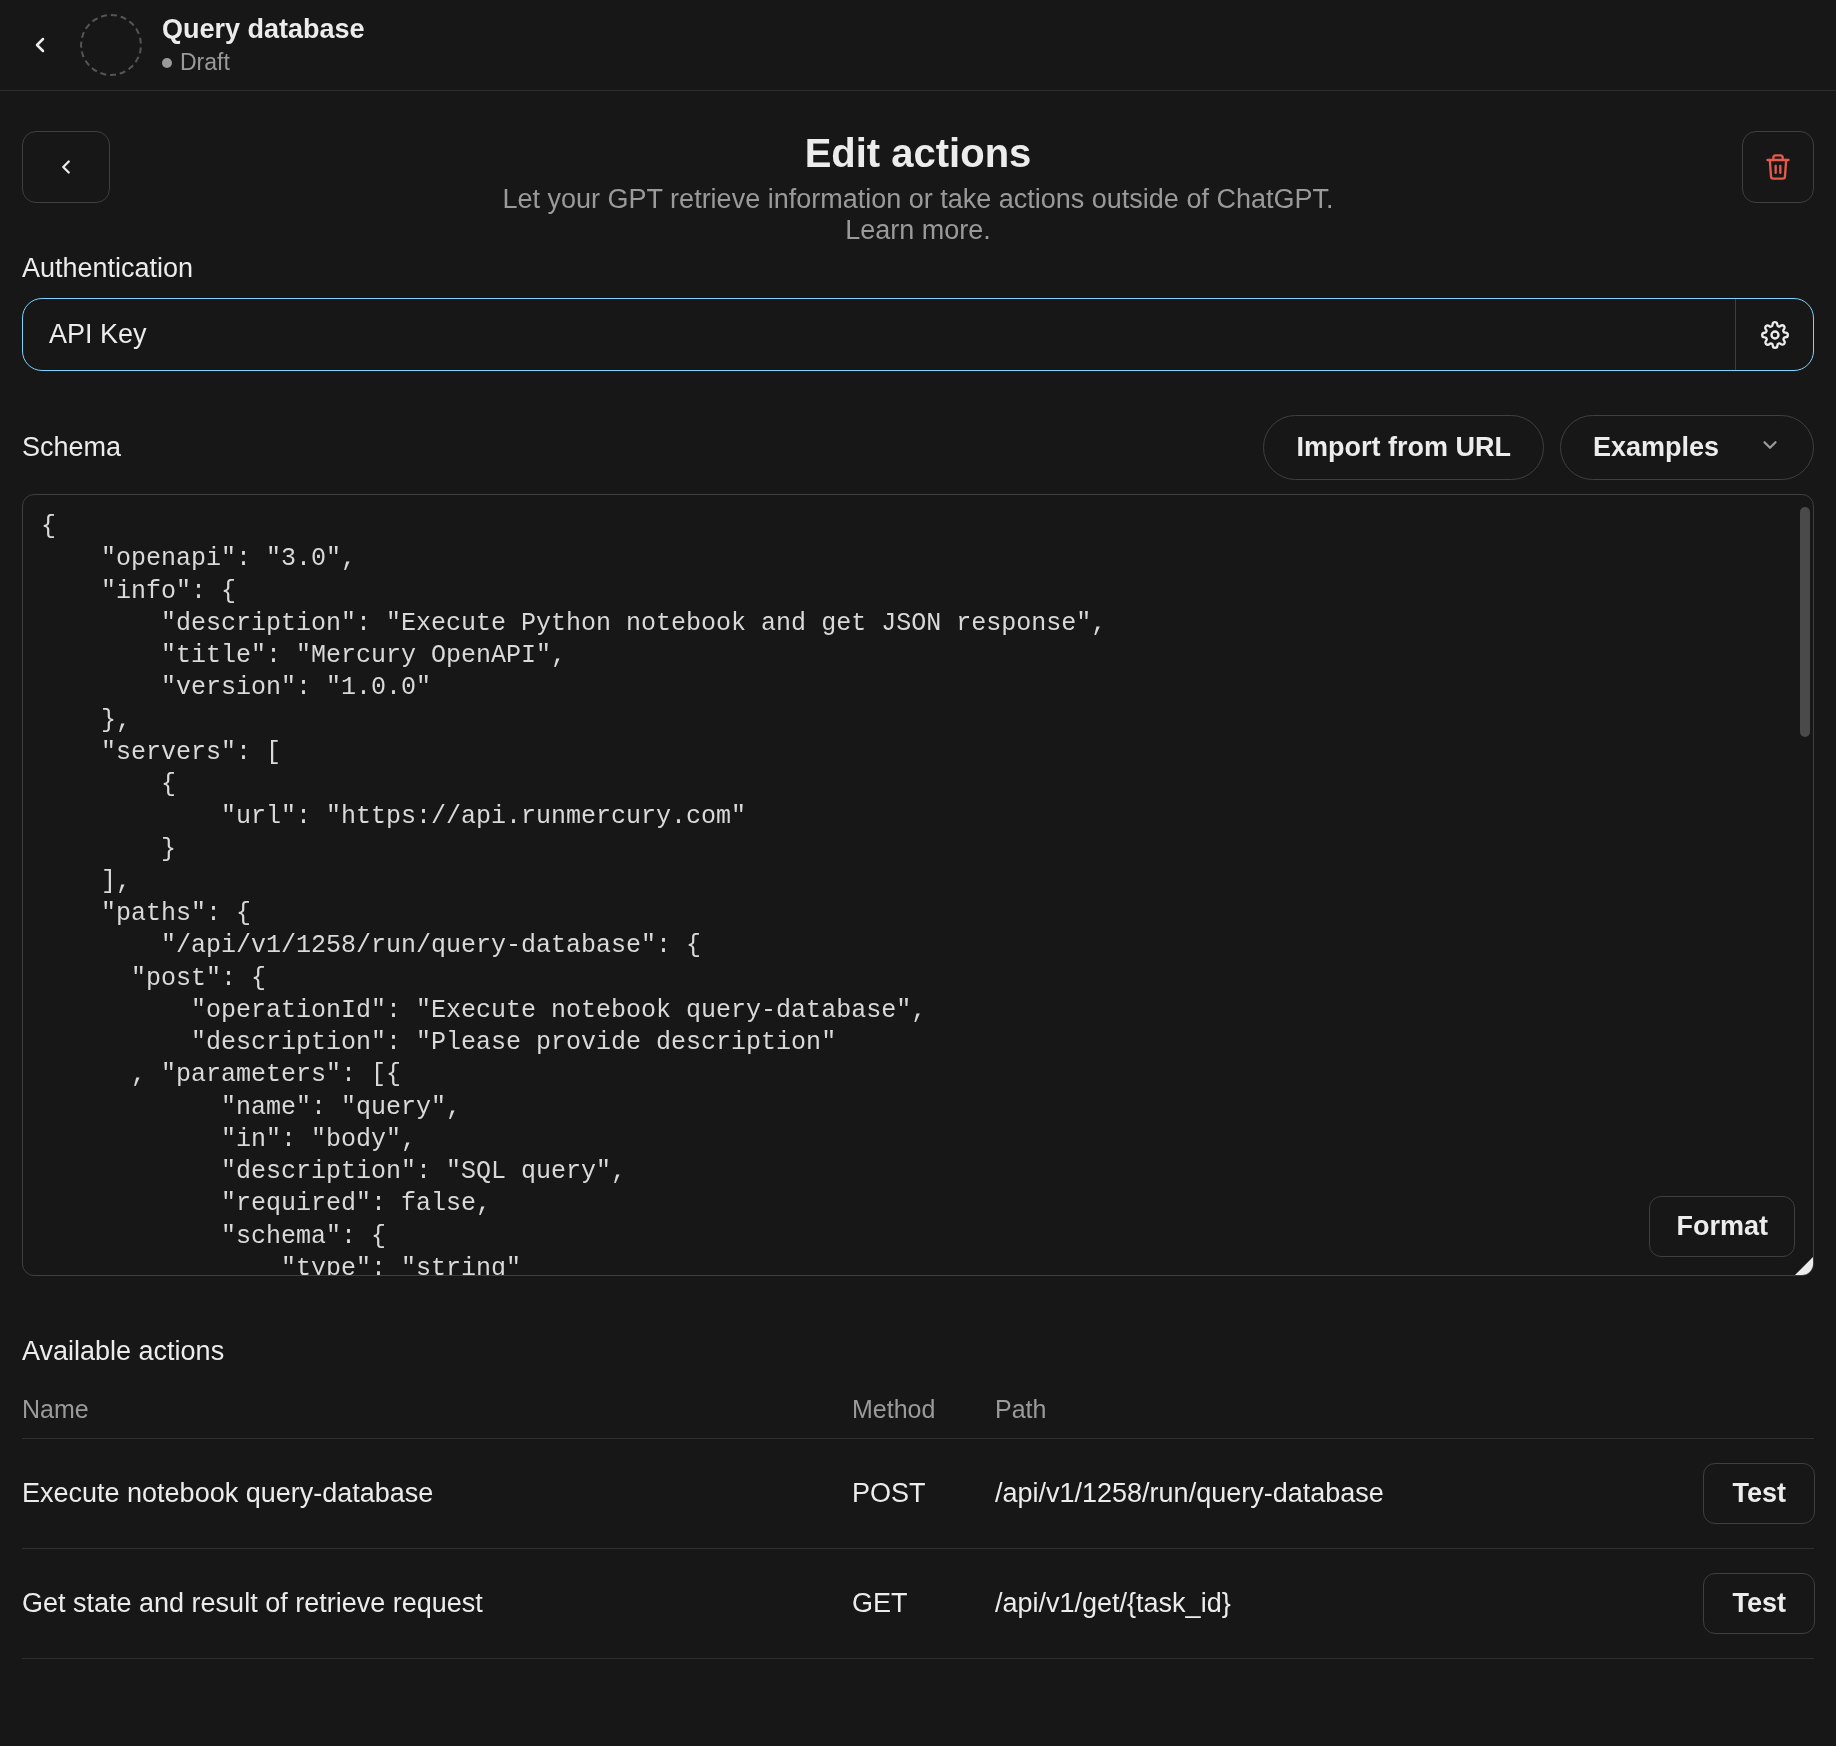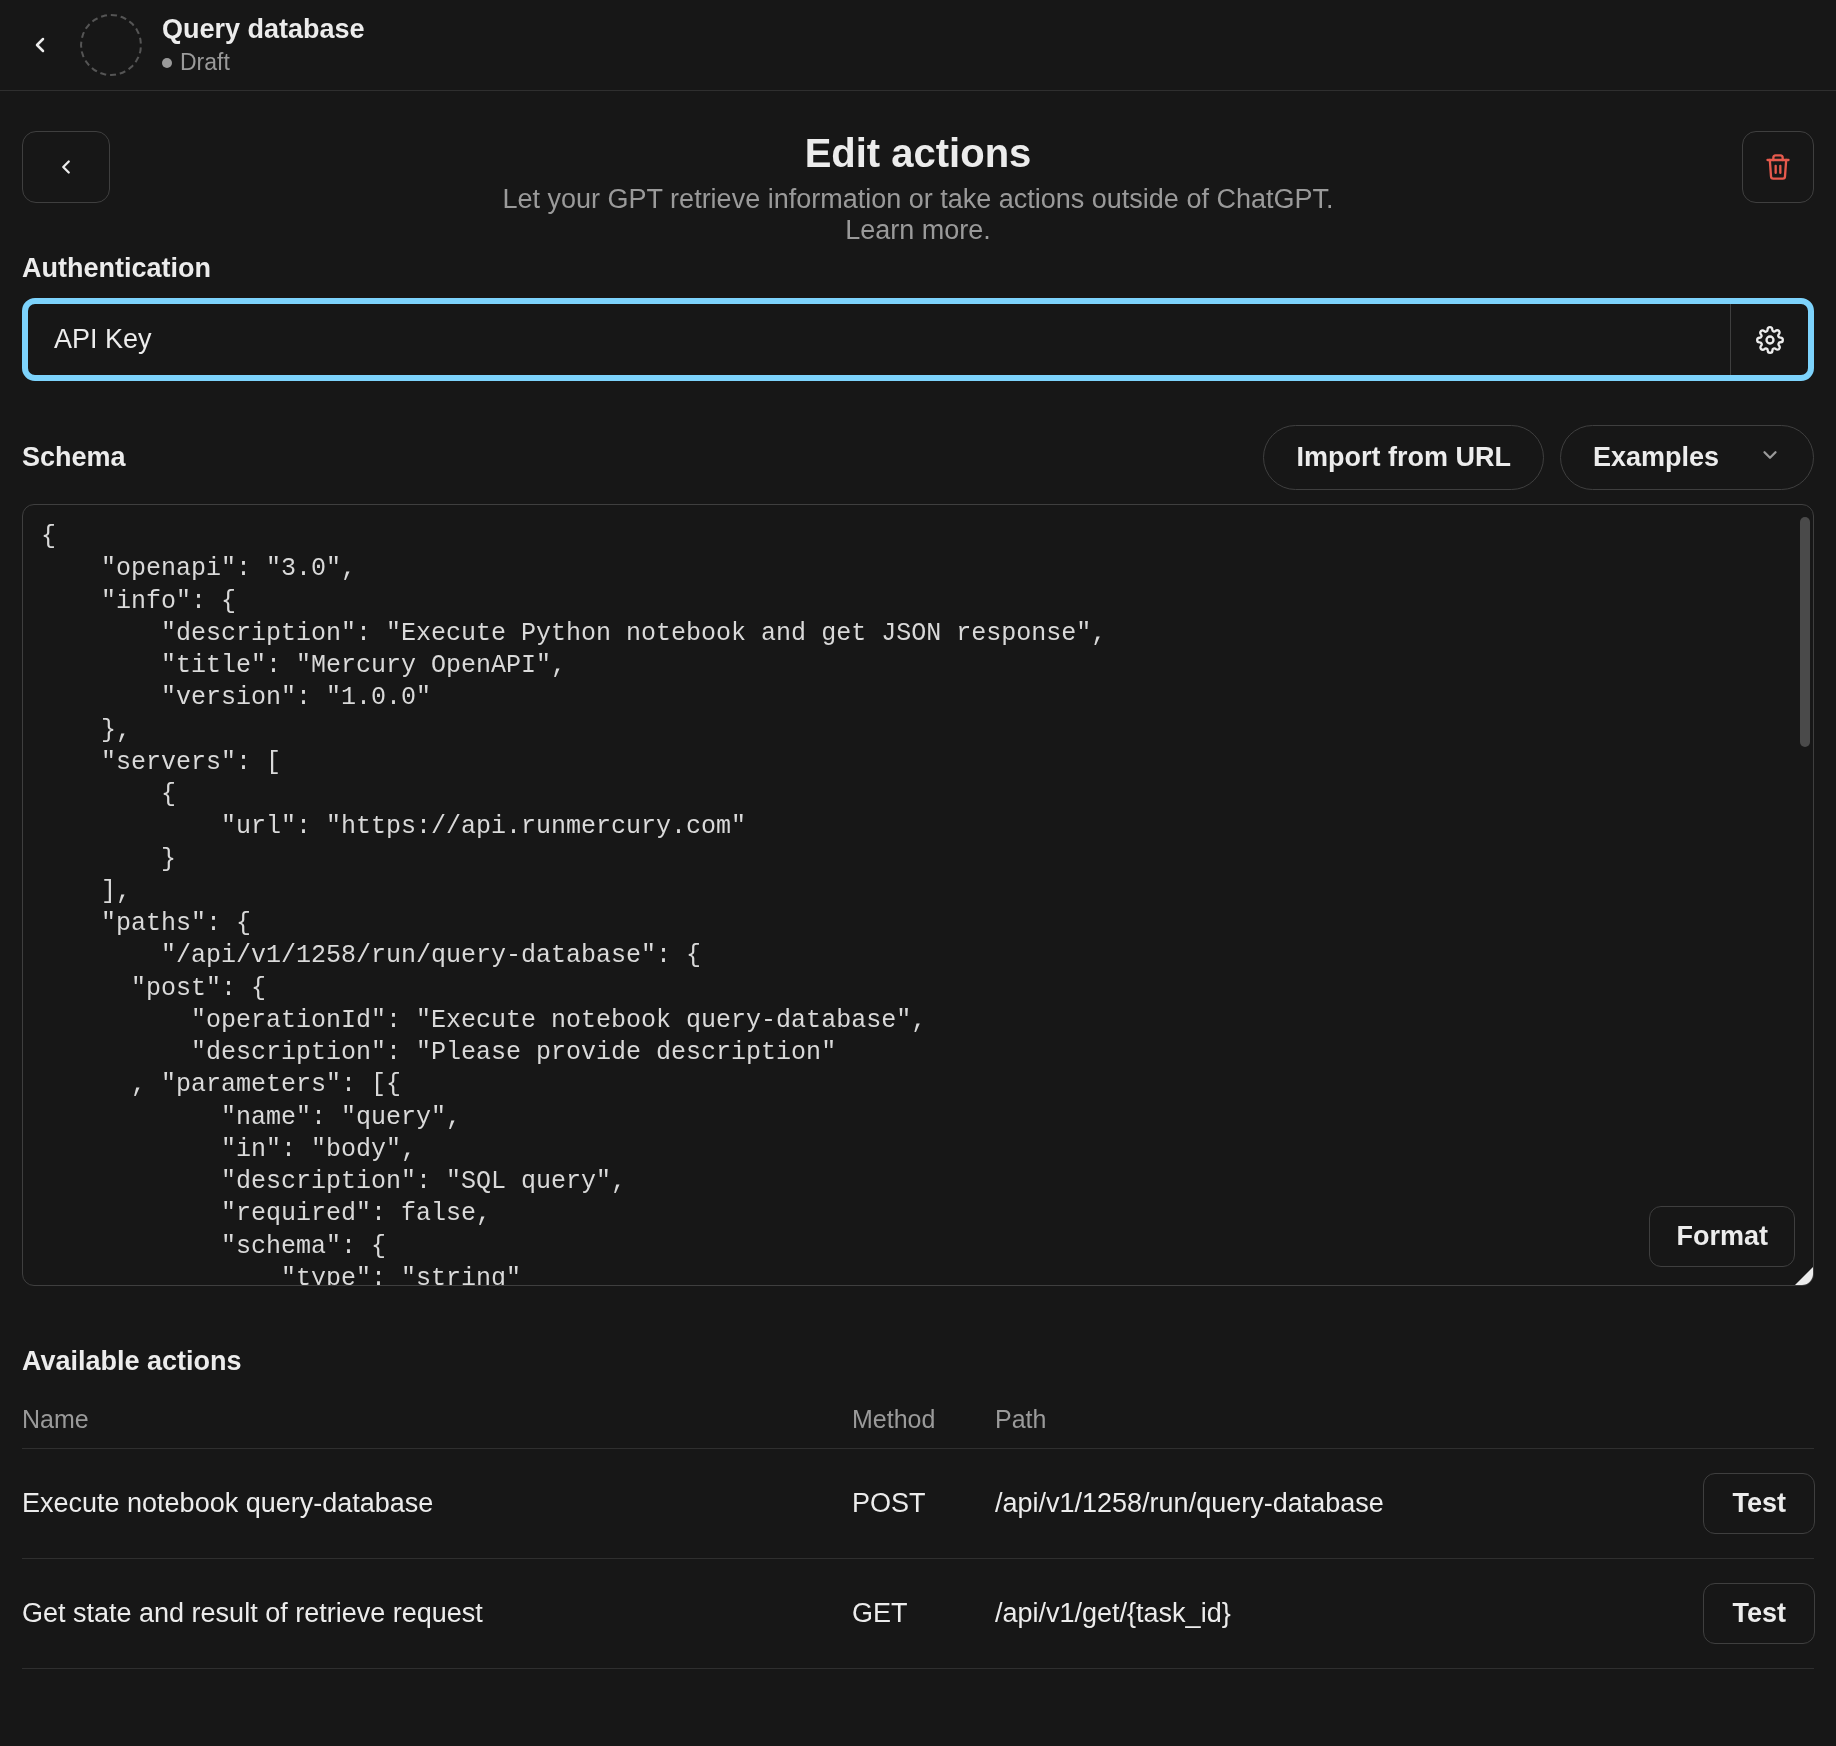--- a/index.html
+++ b/index.html
@@ -108,28 +108,28 @@
       border: 1px solid #3f3f3f;
       border-radius: 14px;
       display: flex;
       align-items: center;
       justify-content: center;
       background: transparent;
       cursor: pointer;
     }
     .section-label {
       font-size: 27px;
-      font-weight: 700;
+      font-weight: 400;
       color: #ececec;
       margin-bottom: 14px;
     }
     .input-row {
       display: flex;
-      border: 6px solid #7dd3fc;
-      border-radius: 13px;
+      border: 1px solid #7dd3fc;
+      border-radius: 20px;
       overflow: hidden;
       margin-bottom: 44px;
     }
     .auth-input {
       flex: 1;
       background: transparent;
       border: none;
       color: #ececec;
       font-size: 27px;
       padding: 20px 26px;

